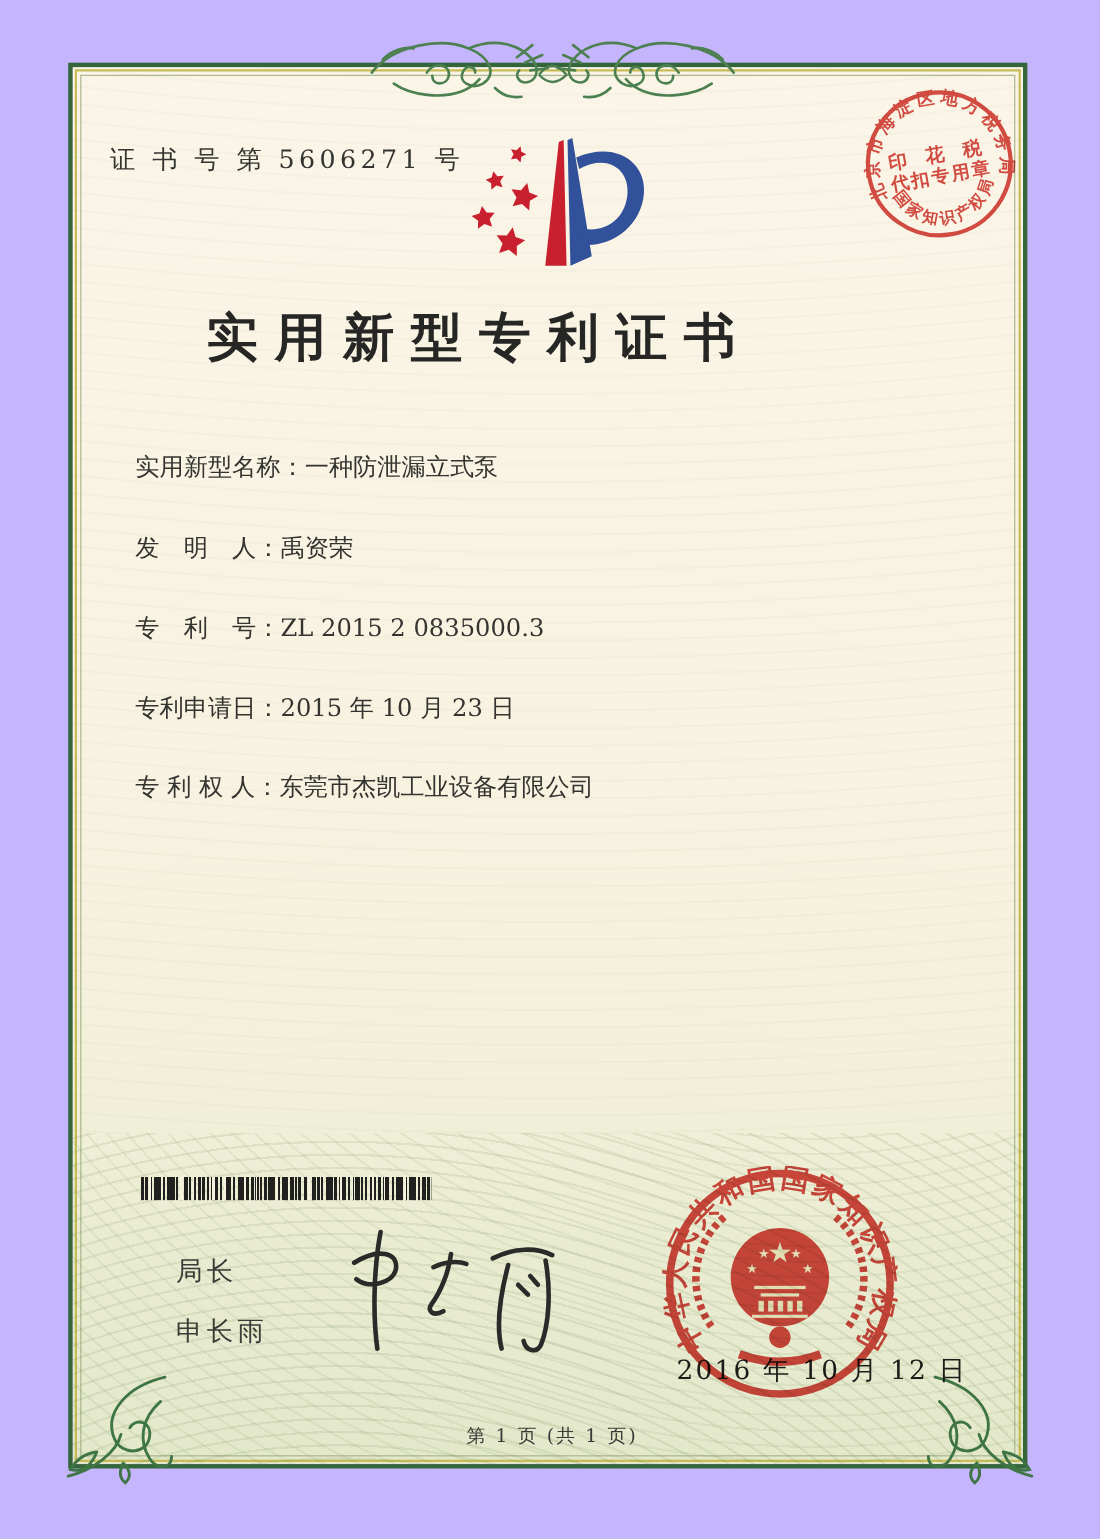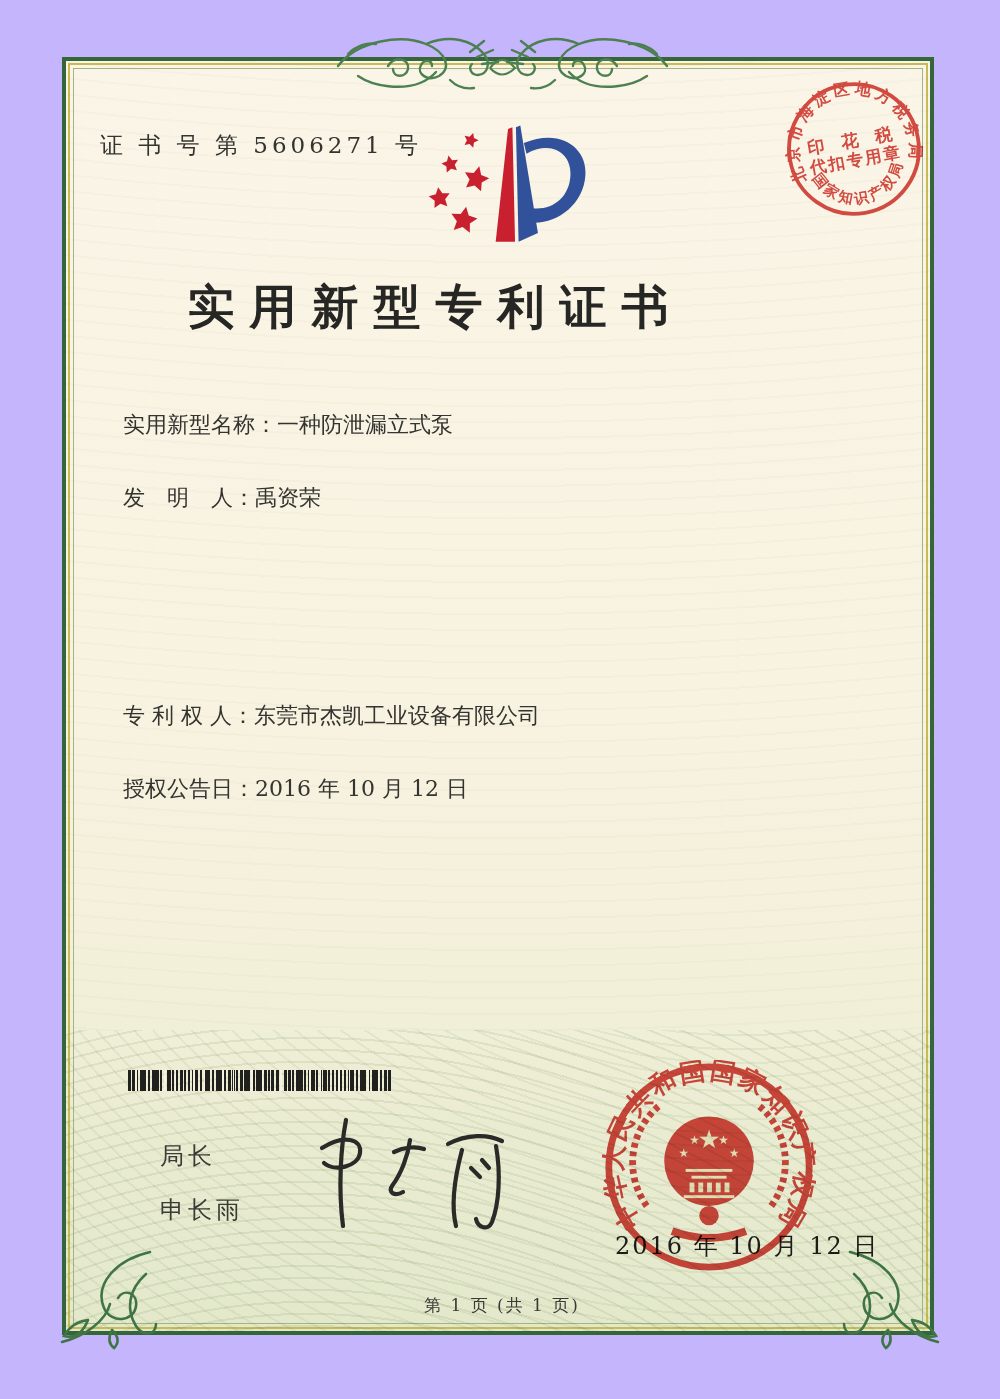--- a/index.html
+++ b/index.html
@@ -114,25 +114,28 @@
   </svg>
 
   <div class="title">实用新型专利证书</div>
 
   <div class="field f0">
     <span>实用新型名称：</span><span>一种防泄漏立式泵</span>
   </div>
   <div class="field f1">
     <span>发　明　人：</span><span>禹资荣</span>
   </div>
+  <div class="field f2">
+    <span>专　利　号：</span><span>ZL 2015 2 0835000.3</span>
+  </div>
+  <div class="field f3">
+    <span>专利申请日：</span><span>2015 年 10 月 23 日</span>
+  </div>
   <div class="field f4">
     <span>专 利 权 人：</span><span>东莞市杰凯工业设备有限公司</span>
-  </div>
-  <div class="field f5">
-    <span>授权公告日：</span><span>2016 年 10 月 12 日</span>
   </div>
 
   <div class="body-text">
   </div>
 
   <div class="barcode"></div>
 
   <div class="director">
     <span>局长</span>
     <span class="name">申长雨</span>

